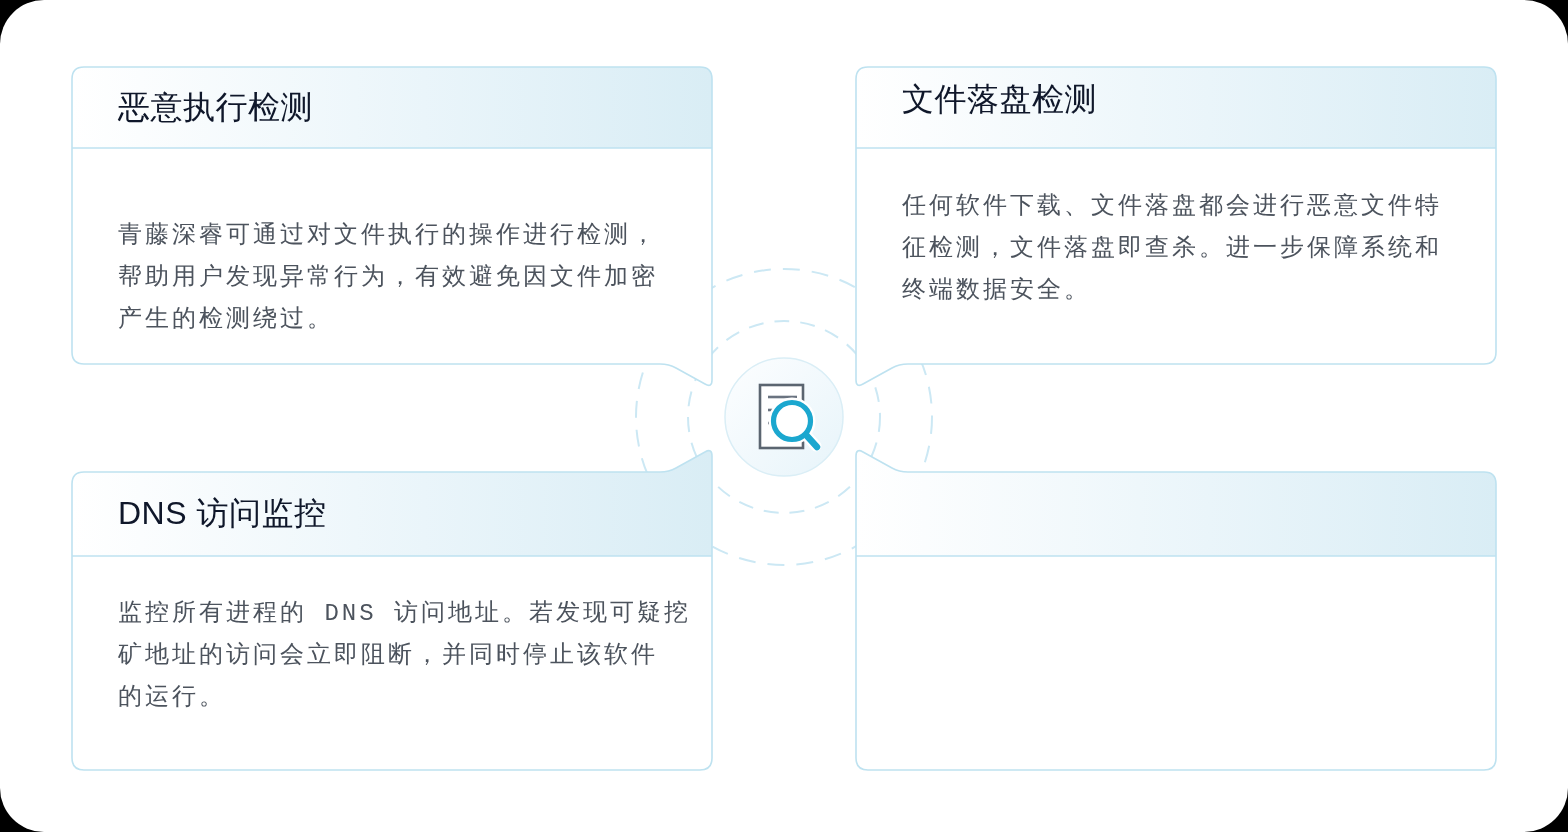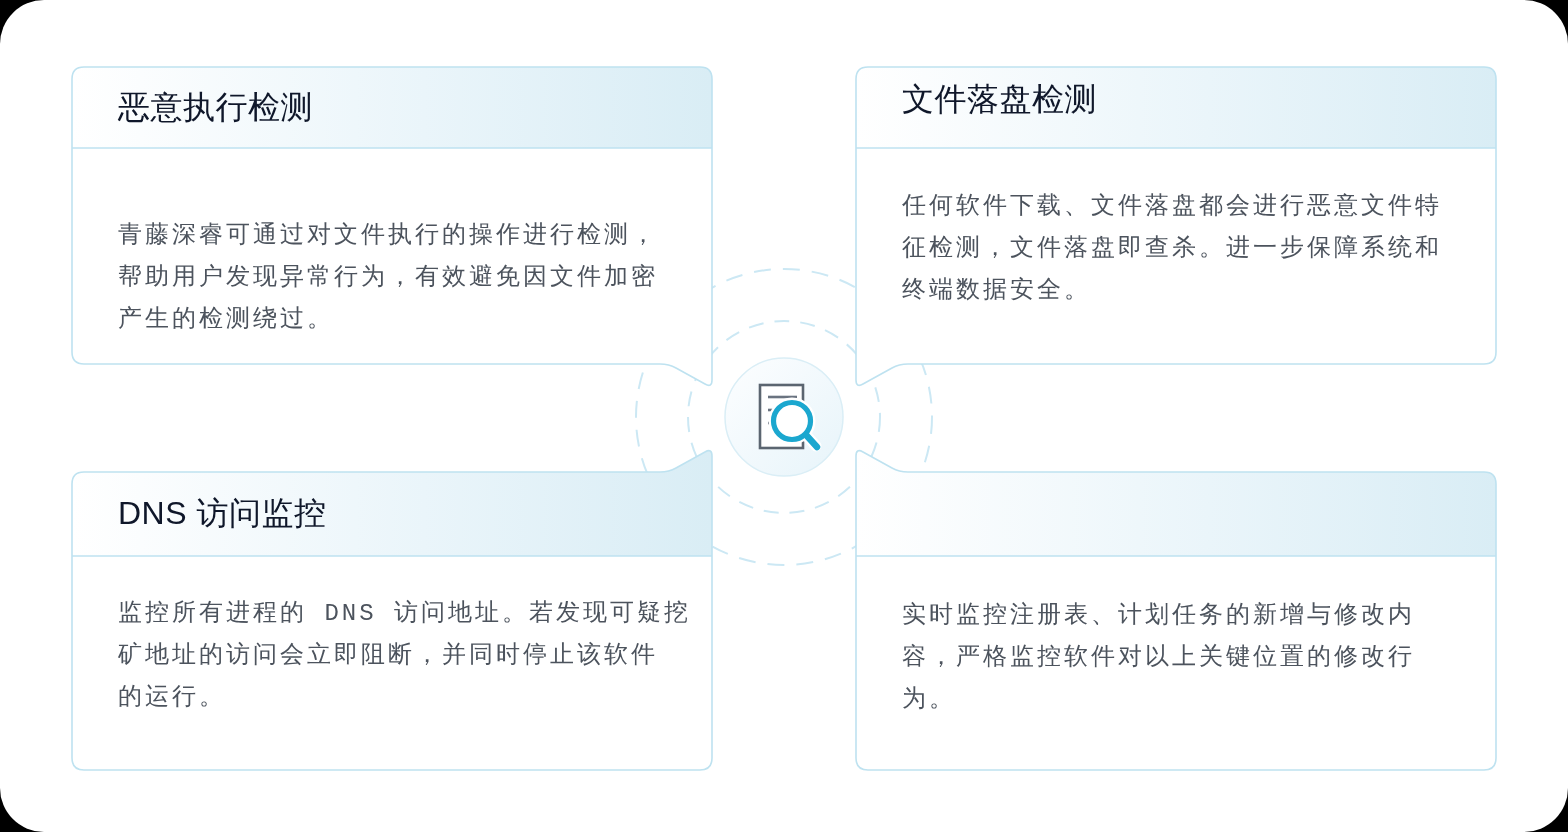--- a/index.html
+++ b/index.html
@@ -127,17 +127,14 @@
   <div class="card-title title-tr">文件落盘检测</div>
   <div class="card-body body-tr">任何软件下载、文件落盘都会进行恶意文件特
 征检测，文件落盘即查杀。进一步保障系统和
 终端数据安全。</div>
 
   <div class="card-title title-bl">DNS 访问监控</div>
   <div class="card-body body-bl">监控所有进程的 DNS 访问地址。若发现可疑挖
 矿地址的访问会立即阻断，并同时停止该软件
 的运行。</div>
 
-  <div class="card-body body-br">实时监控注册表、计划任务的新增与修改内
-容，严格监控软件对以上关键位置的修改行
-为。</div>
 
 </div>
 
 </body></html>

